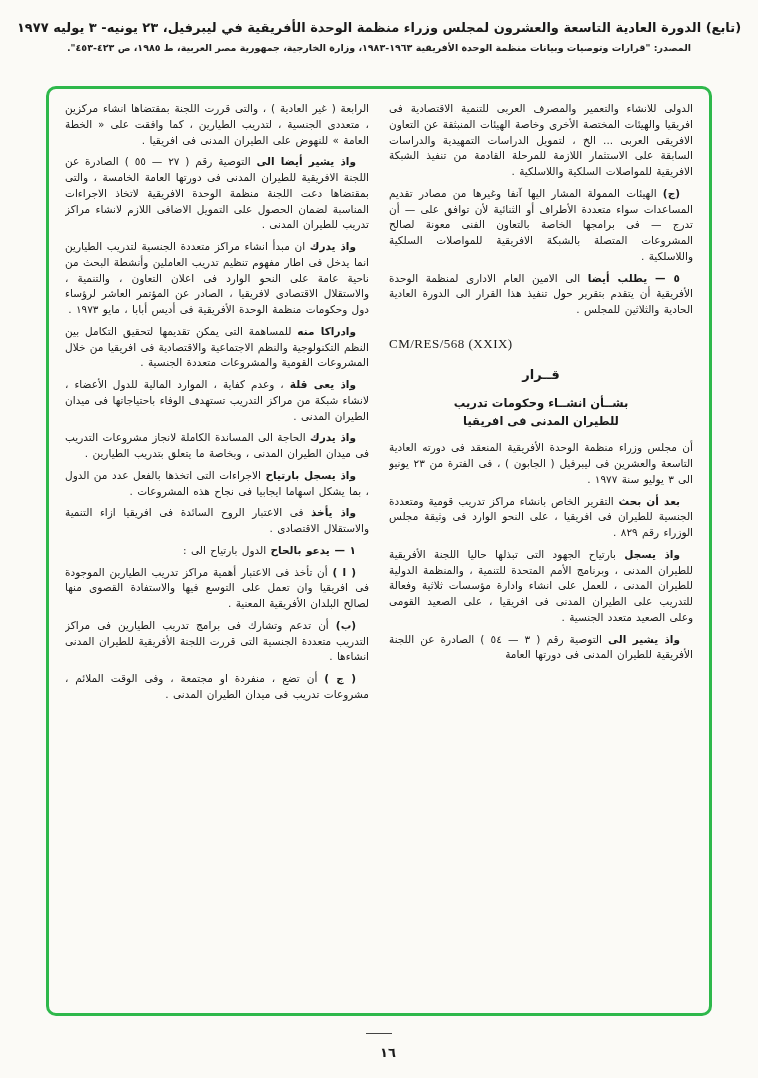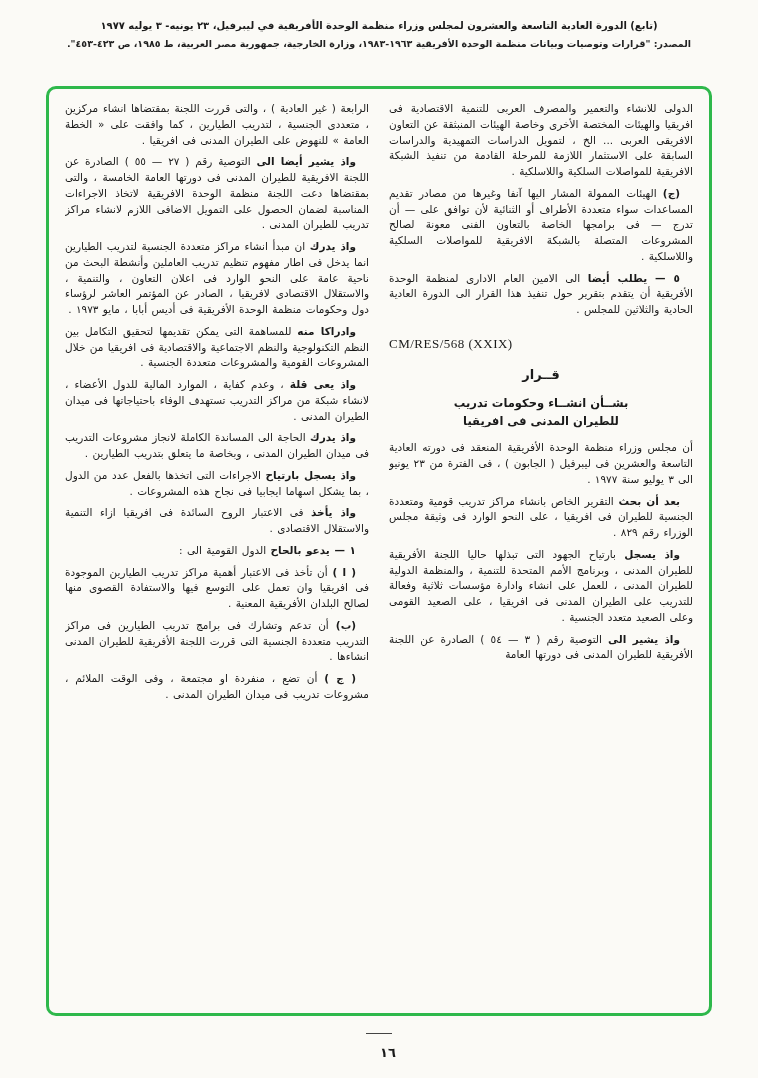--- a/index.html
+++ b/index.html
@@ -14,21 +14,21 @@
     background: #fbfaf6;
     color: #1a1a1a;
     overflow: hidden;
   }
   .page-header {
     direction: rtl;
     text-align: center;
     padding-top: 20px;
   }
   .header-title {
-    font-size: 10px;
+    font-size: 13px;
     font-weight: bold;
     letter-spacing: 0.2px;
   }
   .source-note {
     font-size: 9.5px;
     font-weight: bold;
     margin-top: 7px;
     color: #222;
   }
   .content-box {
@@ -159,21 +159,21 @@
         <p class="para">
           <span class="lead">واذ يدرك</span><span> الحاجة الى المساندة الكاملة لانجاز مشروعات التدريب فى ميدان الطيران المدنى ، وبخاصة ما يتعلق بتدريب الطيارين .</span>
         </p>
         <p class="para">
           <span class="lead">واذ يسجل بارتياح</span><span> الاجراءات التى اتخذها بالفعل عدد من الدول ، بما يشكل اسهاما ايجابيا فى نجاح هذه المشروعات .</span>
         </p>
         <p class="para">
           <span class="lead">واذ يأخذ</span><span> فى الاعتبار الروح السائدة فى افريقيا ازاء التنمية والاستقلال الاقتصادى .</span>
         </p>
         <p class="para">
-          <span class="lead">١ — يدعو بالحاح</span><span> الدول القومية الى :</span>
+          <span class="lead">١ — يدعو بالحاح</span><span> الدول بارتياح الى :</span>
         </p>
         <p class="para">
           <span class="lead">( ا )</span><span> أن تأخذ فى الاعتبار أهمية مراكز تدريب الطيارين الموجودة فى افريقيا وان تعمل على التوسع فيها والاستفادة القصوى منها لصالح البلدان الأفريقية المعنية .</span>
         </p>
         <p class="para">
           <span class="lead">(ب)</span><span> أن تدعم وتشارك فى برامج تدريب الطيارين فى مراكز التدريب متعددة الجنسية التى قررت اللجنة الأفريقية للطيران المدنى انشاءها .</span>
         </p>
         <p class="para">
           <span class="lead">( ج )</span><span> أن تضع ، منفردة او مجتمعة ، وفى الوقت الملائم ، مشروعات تدريب فى ميدان الطيران المدنى .</span>
         </p>

